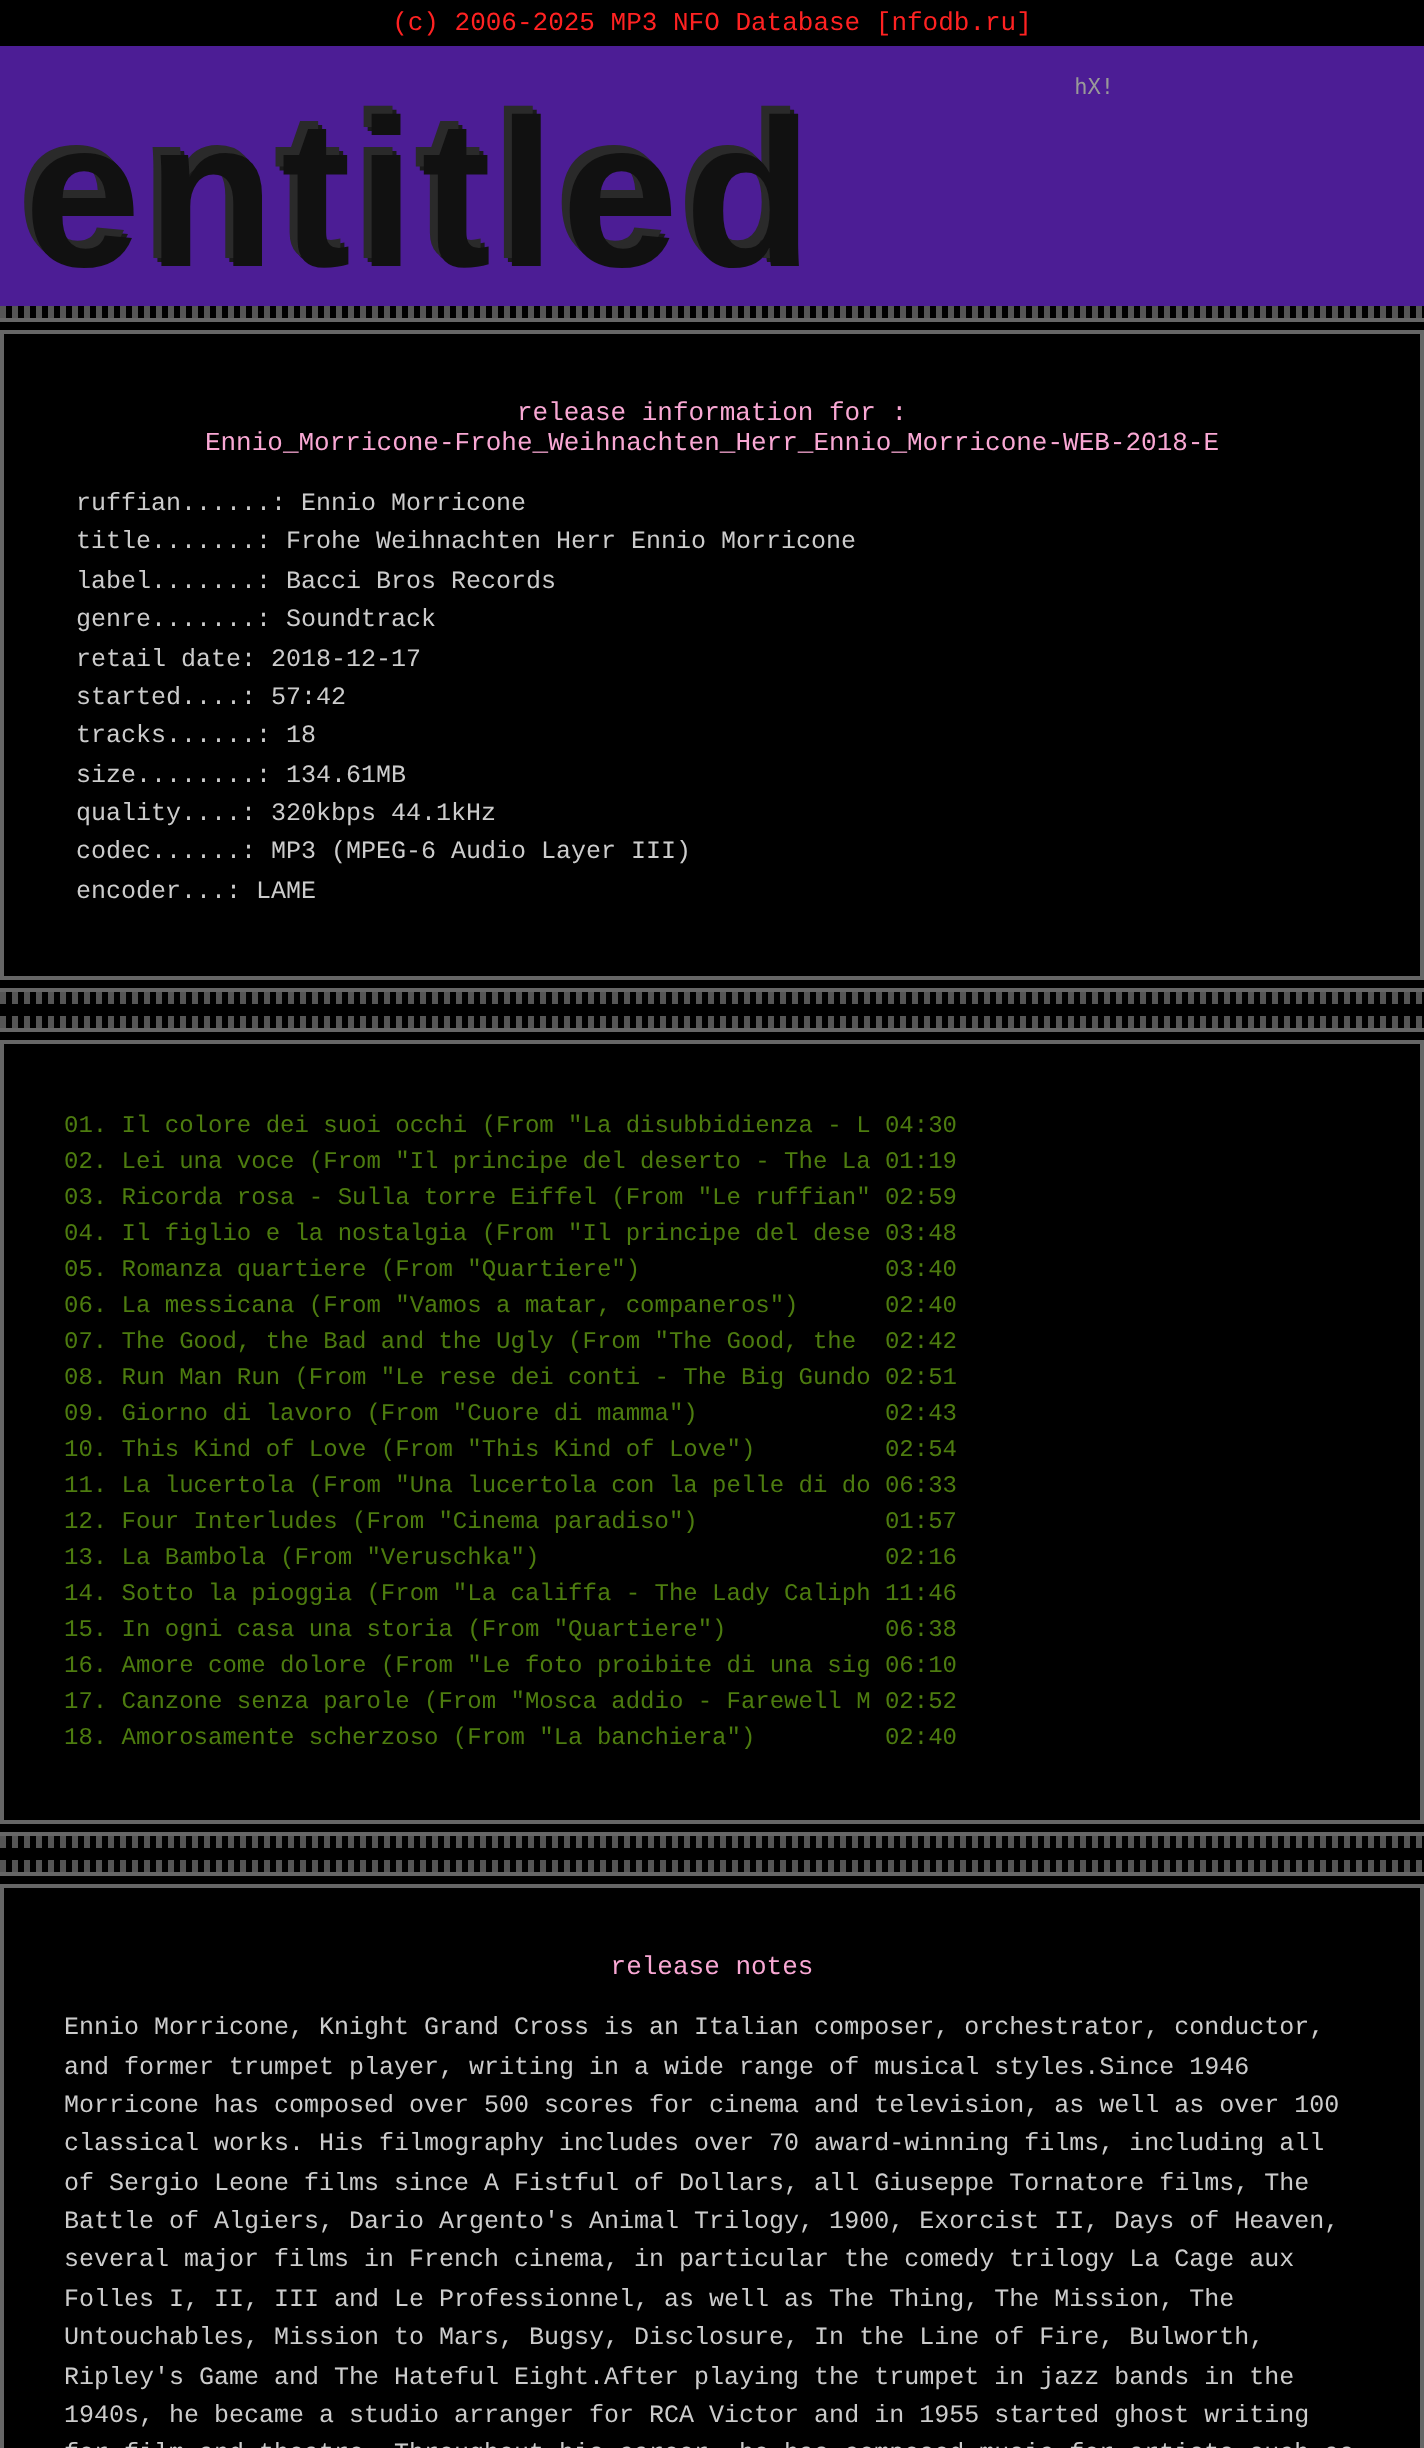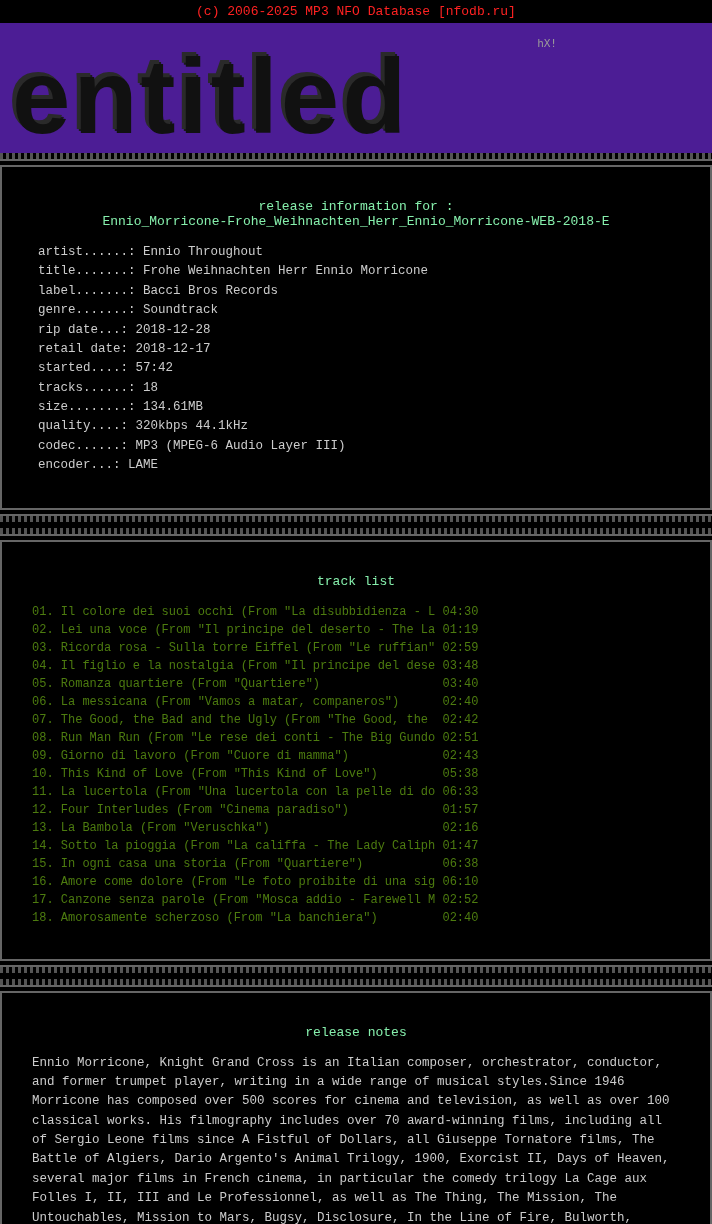--- a/index.html
+++ b/index.html
@@ -31,21 +31,21 @@
 
     
     .panel {
       background: #000;
       margin: 0;
       padding: 0;
     }
 
     .section-title {
       text-align: center;
-      color: #86efac;
+      color: #f9a8d4;
       margin-bottom: 14px;
       font-size: 13px;
     }
 
     .info-line {
       white-space: pre;
       font-size: 12.5px;
       line-height: 1.55;
       color: #ccc;
     }
@@ -105,25 +105,24 @@
     <div style="width:36px; height:20px; border-left:2px solid #666; border-top:2px solid #666;"></div>
     <div style="flex:1; height:2px; background:#666; margin-top:0; align-self:flex-start; margin-top:0px;"></div>
     <div style="width:36px; height:20px; border-right:2px solid #666; border-top:2px solid #666;"></div>
   </div>
   <div style="border-left:2px solid #666; border-right:2px solid #666; padding:14px 36px 14px 36px; background:#000;">
     <div class="section-title">
       <span>release information for :</span><br>
       <span>Ennio_Morricone-Frohe_Weihnachten_Herr_Ennio_Morricone-WEB-2018-E</span>
     </div>
     <div id="release-fields">
-        <div class="info-line">artist......: Ennio Throughout</div>
+        <div class="info-line">ruffian......: Ennio Morricone</div>
         <div class="info-line">title.......: Frohe Weihnachten Herr Ennio Morricone</div>
         <div class="info-line">label.......: Bacci Bros Records</div>
         <div class="info-line">genre.......: Soundtrack</div>
-        <div class="info-line">rip date...: 2018-12-28</div>
         <div class="info-line">retail date: 2018-12-17</div>
         <div class="info-line">started....: 57:42</div>
         <div class="info-line">tracks......: 18</div>
         <div class="info-line">size........: 134.61MB</div>
         <div class="info-line">quality....: 320kbps 44.1kHz</div>
         <div class="info-line">codec......: MP3 (MPEG-6 Audio Layer III)</div>
         <div class="info-line">encoder...: LAME</div>
       </div>
   </div>
   <div style="display:flex; height:20px; background:#000;">
@@ -141,36 +140,35 @@
 <div style="height:2px; background:#666;"></div>
 <div style="height:4px; background:#000;"></div>
 
 <div class="panel">
   <div style="display:flex; height:20px; background:#000;">
     <div style="width:36px; height:20px; border-left:2px solid #666; border-top:2px solid #666;"></div>
     <div style="flex:1; height:2px; background:#666; align-self:flex-start;"></div>
     <div style="width:36px; height:20px; border-right:2px solid #666; border-top:2px solid #666;"></div>
   </div>
   <div style="border-left:2px solid #666; border-right:2px solid #666; padding:14px 30px 14px 30px; background:#000;">
-    <div class="section-title">track list</div>
     <div id="tracklist-tracks">
         <div class="track-line">01. Il colore dei suoi occhi (From "La disubbidienza - L 04:30</div>
         <div class="track-line">02. Lei una voce (From "Il principe del deserto - The La 01:19</div>
         <div class="track-line">03. Ricorda rosa - Sulla torre Eiffel (From "Le ruffian" 02:59</div>
         <div class="track-line">04. Il figlio e la nostalgia (From "Il principe del dese 03:48</div>
         <div class="track-line">05. Romanza quartiere (From "Quartiere")                 03:40</div>
         <div class="track-line">06. La messicana (From "Vamos a matar, companeros")      02:40</div>
         <div class="track-line">07. The Good, the Bad and the Ugly (From "The Good, the  02:42</div>
         <div class="track-line">08. Run Man Run (From "Le rese dei conti - The Big Gundo 02:51</div>
         <div class="track-line">09. Giorno di lavoro (From "Cuore di mamma")             02:43</div>
-        <div class="track-line">10. This Kind of Love (From "This Kind of Love")         05:38</div>
+        <div class="track-line">10. This Kind of Love (From "This Kind of Love")         02:54</div>
         <div class="track-line">11. La lucertola (From "Una lucertola con la pelle di do 06:33</div>
         <div class="track-line">12. Four Interludes (From "Cinema paradiso")             01:57</div>
         <div class="track-line">13. La Bambola (From "Veruschka")                        02:16</div>
-        <div class="track-line">14. Sotto la pioggia (From "La califfa - The Lady Caliph 01:47</div>
+        <div class="track-line">14. Sotto la pioggia (From "La califfa - The Lady Caliph 11:46</div>
         <div class="track-line">15. In ogni casa una storia (From "Quartiere")           06:38</div>
         <div class="track-line">16. Amore come dolore (From "Le foto proibite di una sig 06:10</div>
         <div class="track-line">17. Canzone senza parole (From "Mosca addio - Farewell M 02:52</div>
         <div class="track-line">18. Amorosamente scherzoso (From "La banchiera")         02:40</div>
       </div>
   </div>
   <div style="display:flex; height:20px; background:#000;">
     <div style="width:36px; height:20px; border-left:2px solid #666; border-bottom:2px solid #666;"></div>
     <div style="flex:1; height:2px; background:#666; align-self:flex-end;"></div>
     <div style="width:36px; height:20px; border-right:2px solid #666; border-bottom:2px solid #666;"></div>

